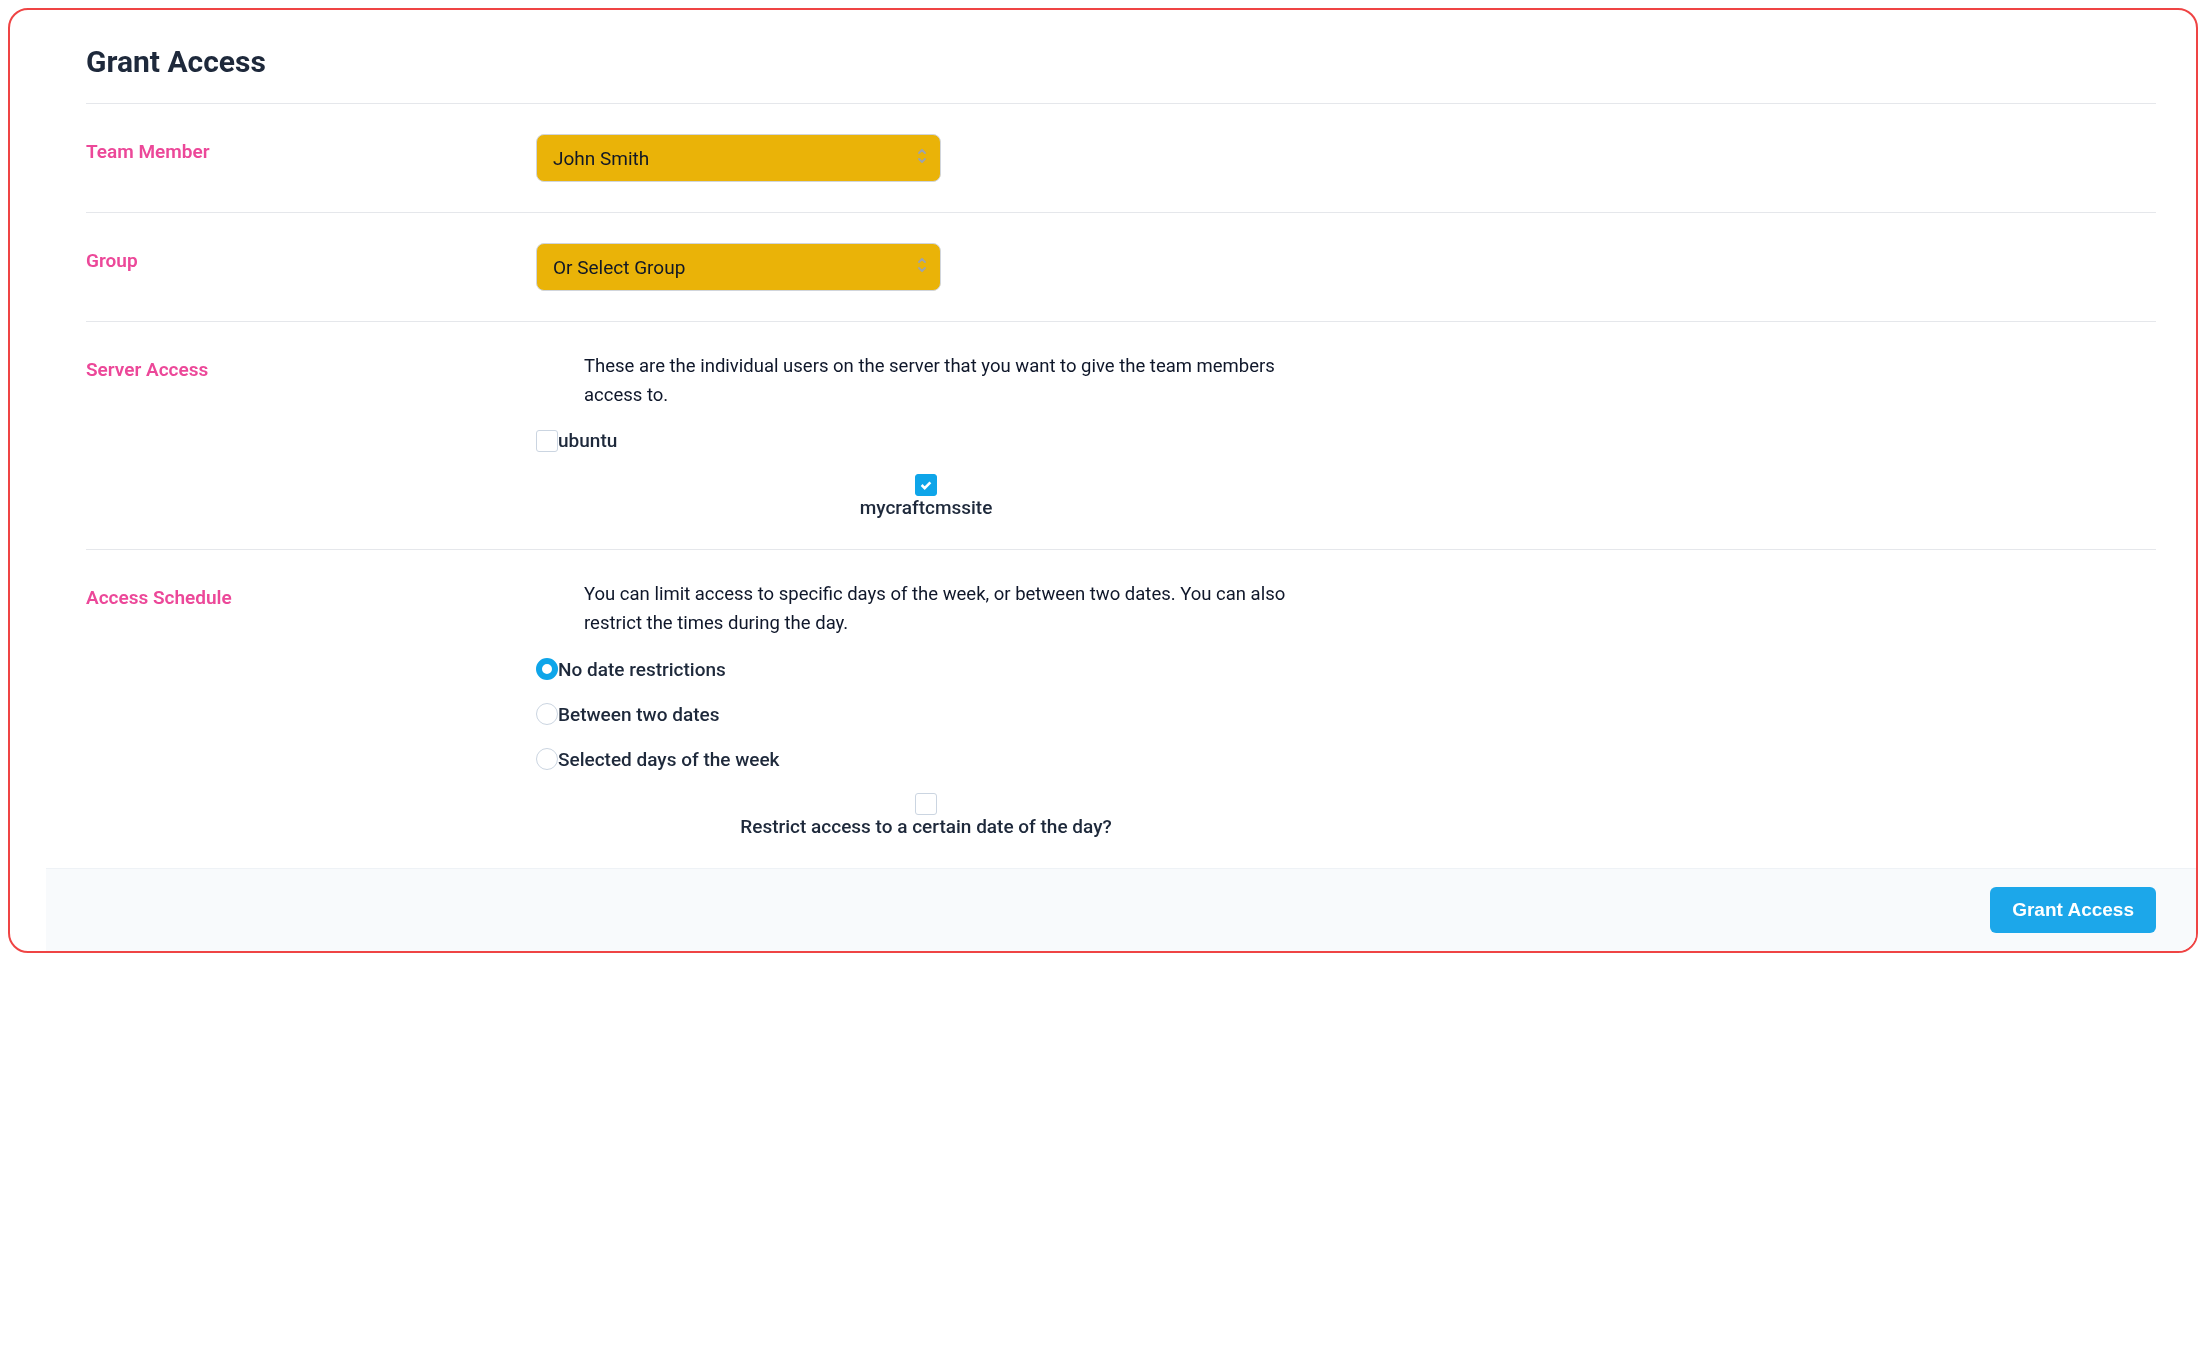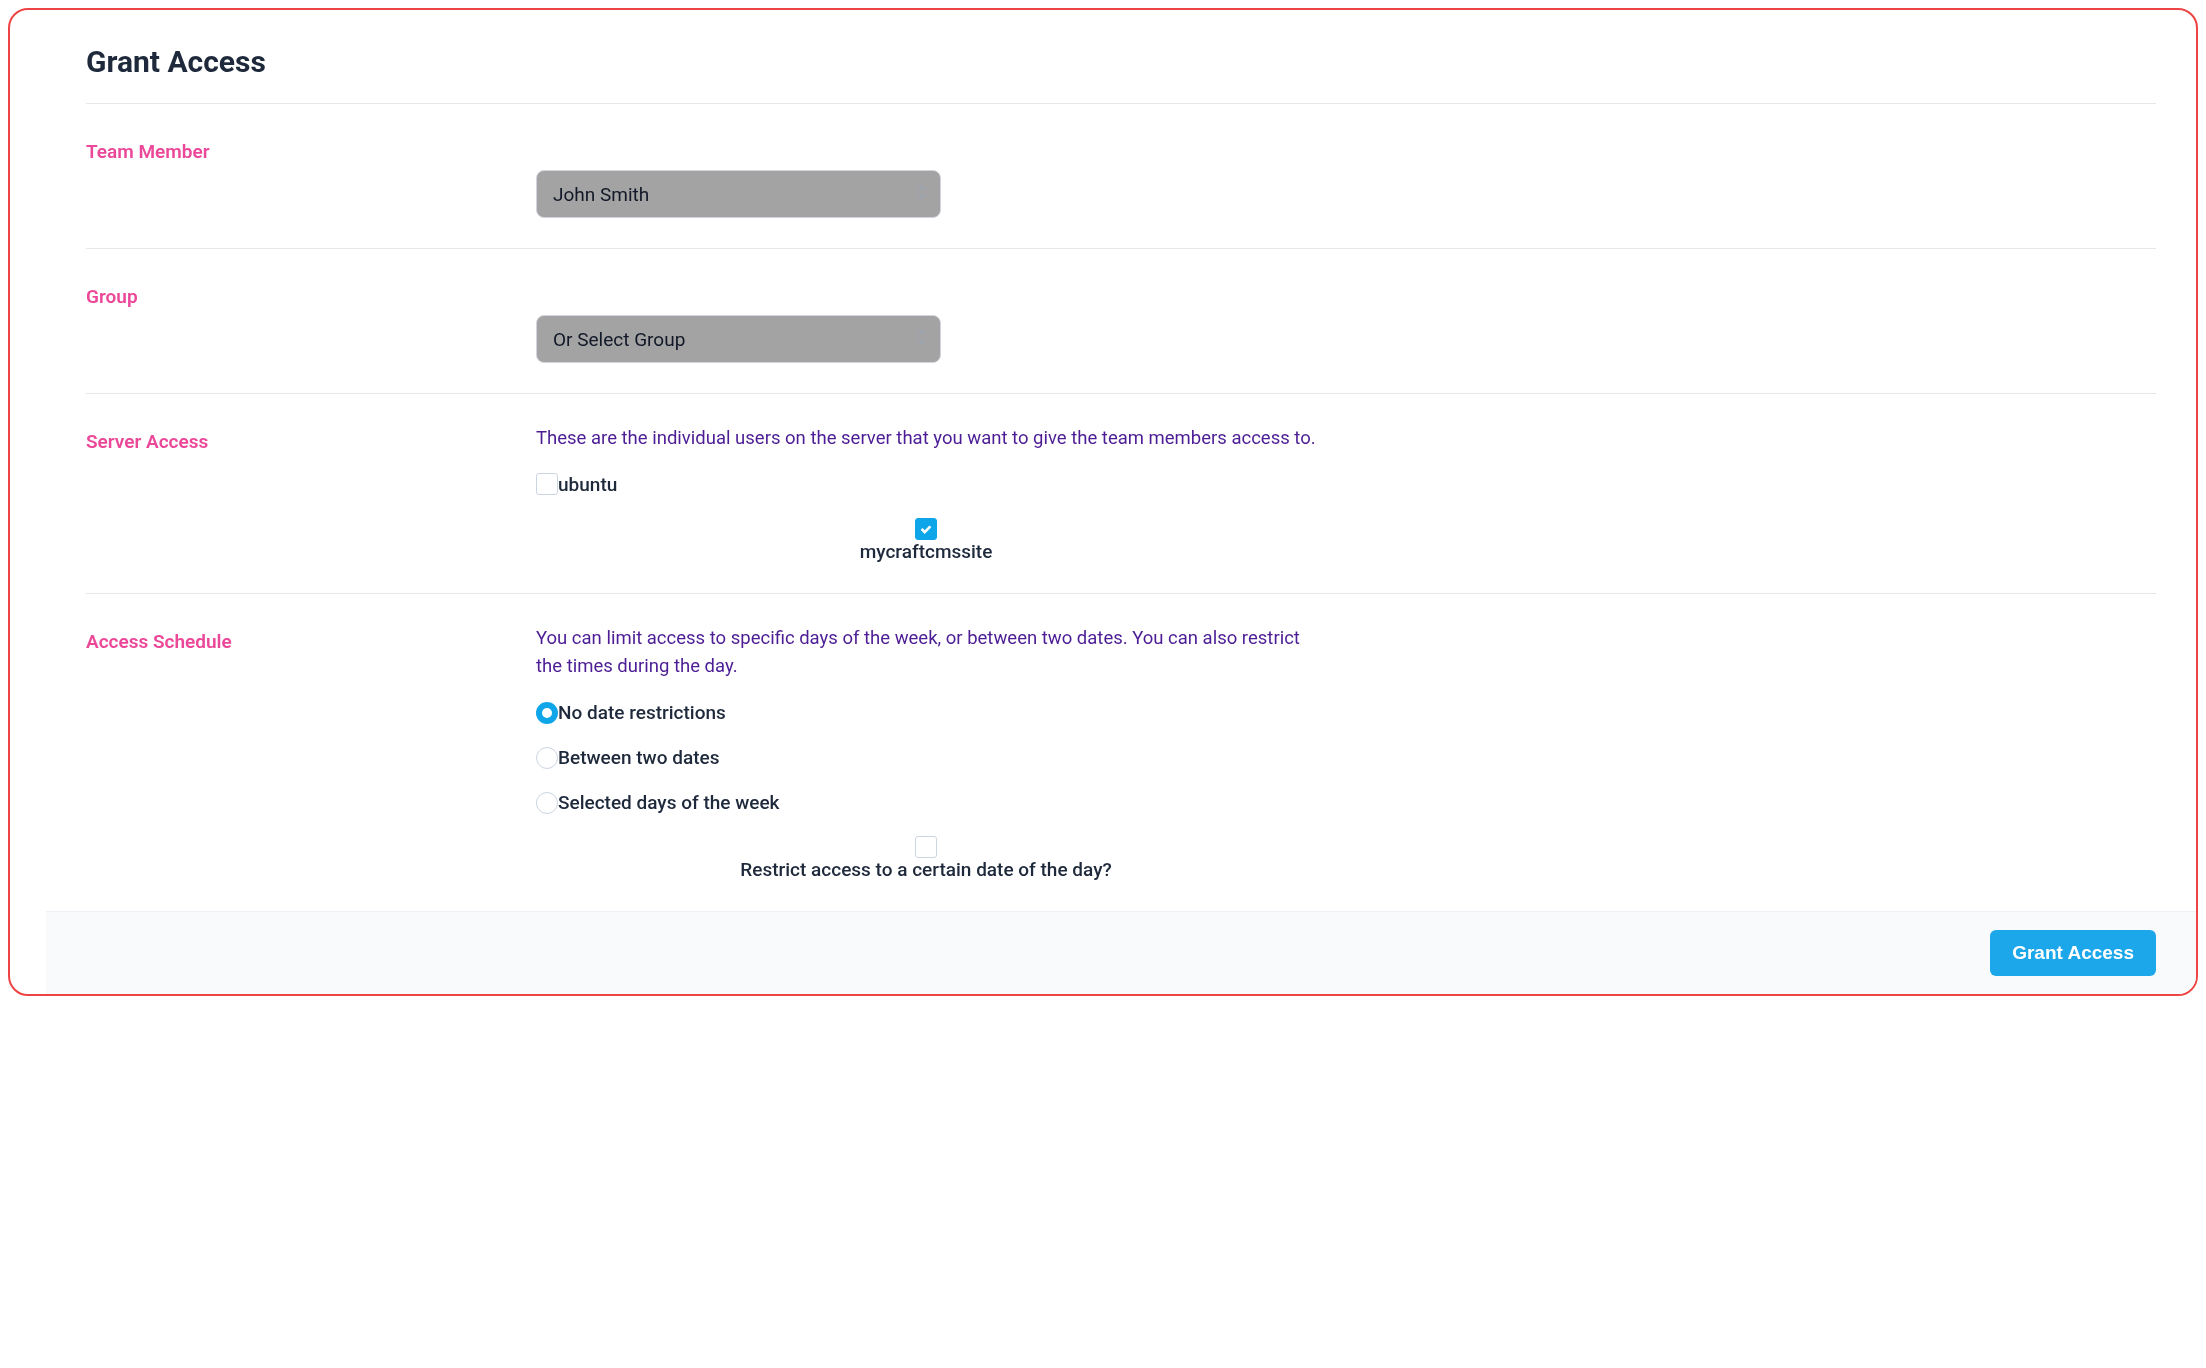--- a/index.html
+++ b/index.html
@@ -52,42 +52,42 @@
     }
     .select-wrap {
       position: relative;
       width: 405px;
     }
     .select-wrap .select-display {
       width: 100%;
       height: 48px;
       border: 1px solid #d1d5db;
       border-radius: 8px;
-      background: #a3a3a3;
+      background: #eab308;
       font-size: 19px;
       color: #111827;
       padding: 0 40px 0 16px;
       display: flex;
       align-items: center;
       cursor: pointer;
-      margin-top: 36px;
     }
     .select-wrap .chevrons {
       position: absolute;
       right: 12px;
       top: 50%;
       transform: translateY(-50%);
       pointer-events: none;
       color: #9ca3af;
     }
     .help-text {
-      color: #4c1d95;
+      color: #0f172a;
       font-size: 18.5px;
       line-height: 1.55;
       margin-bottom: 20px;
+      margin-left: 48px;
     }
     .check-option,
     .radio-option {
       display: flex;
       align-items: center;
       margin-bottom: 22px;
     }
     .check-option:last-child,
     .radio-option:last-child {
       margin-bottom: 0;

